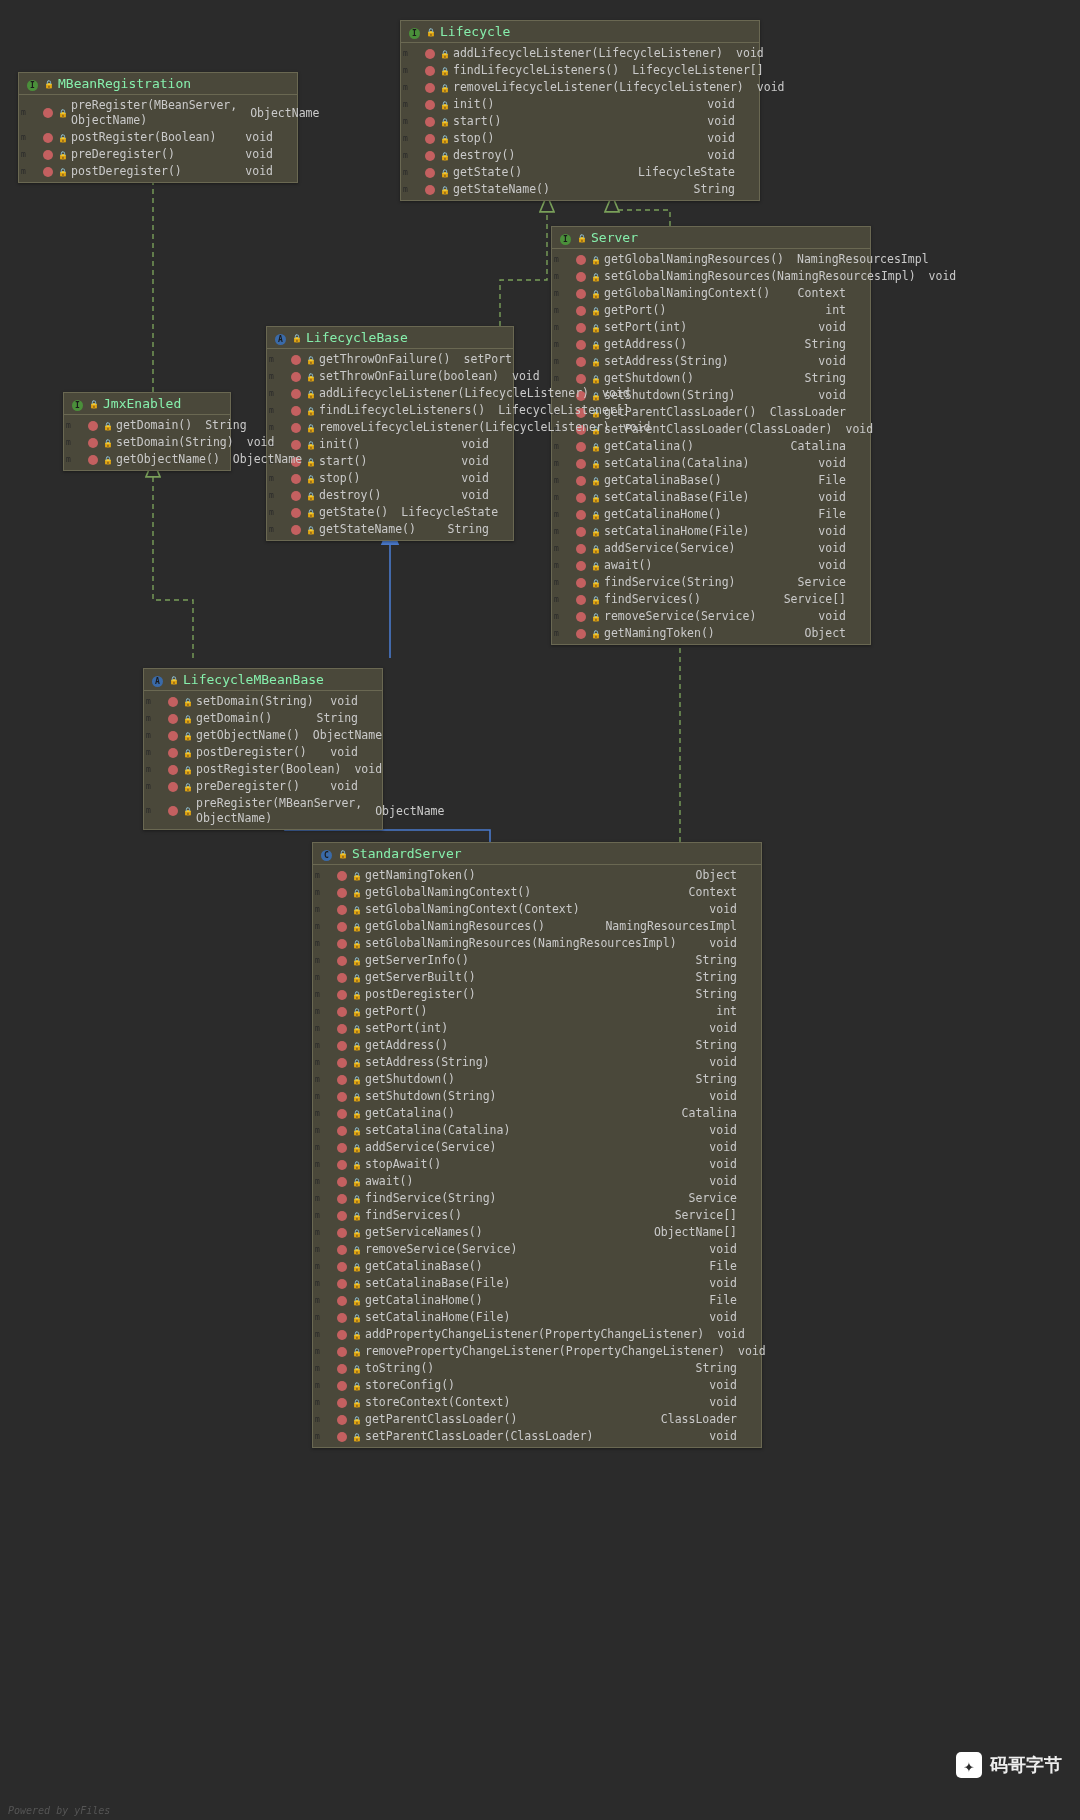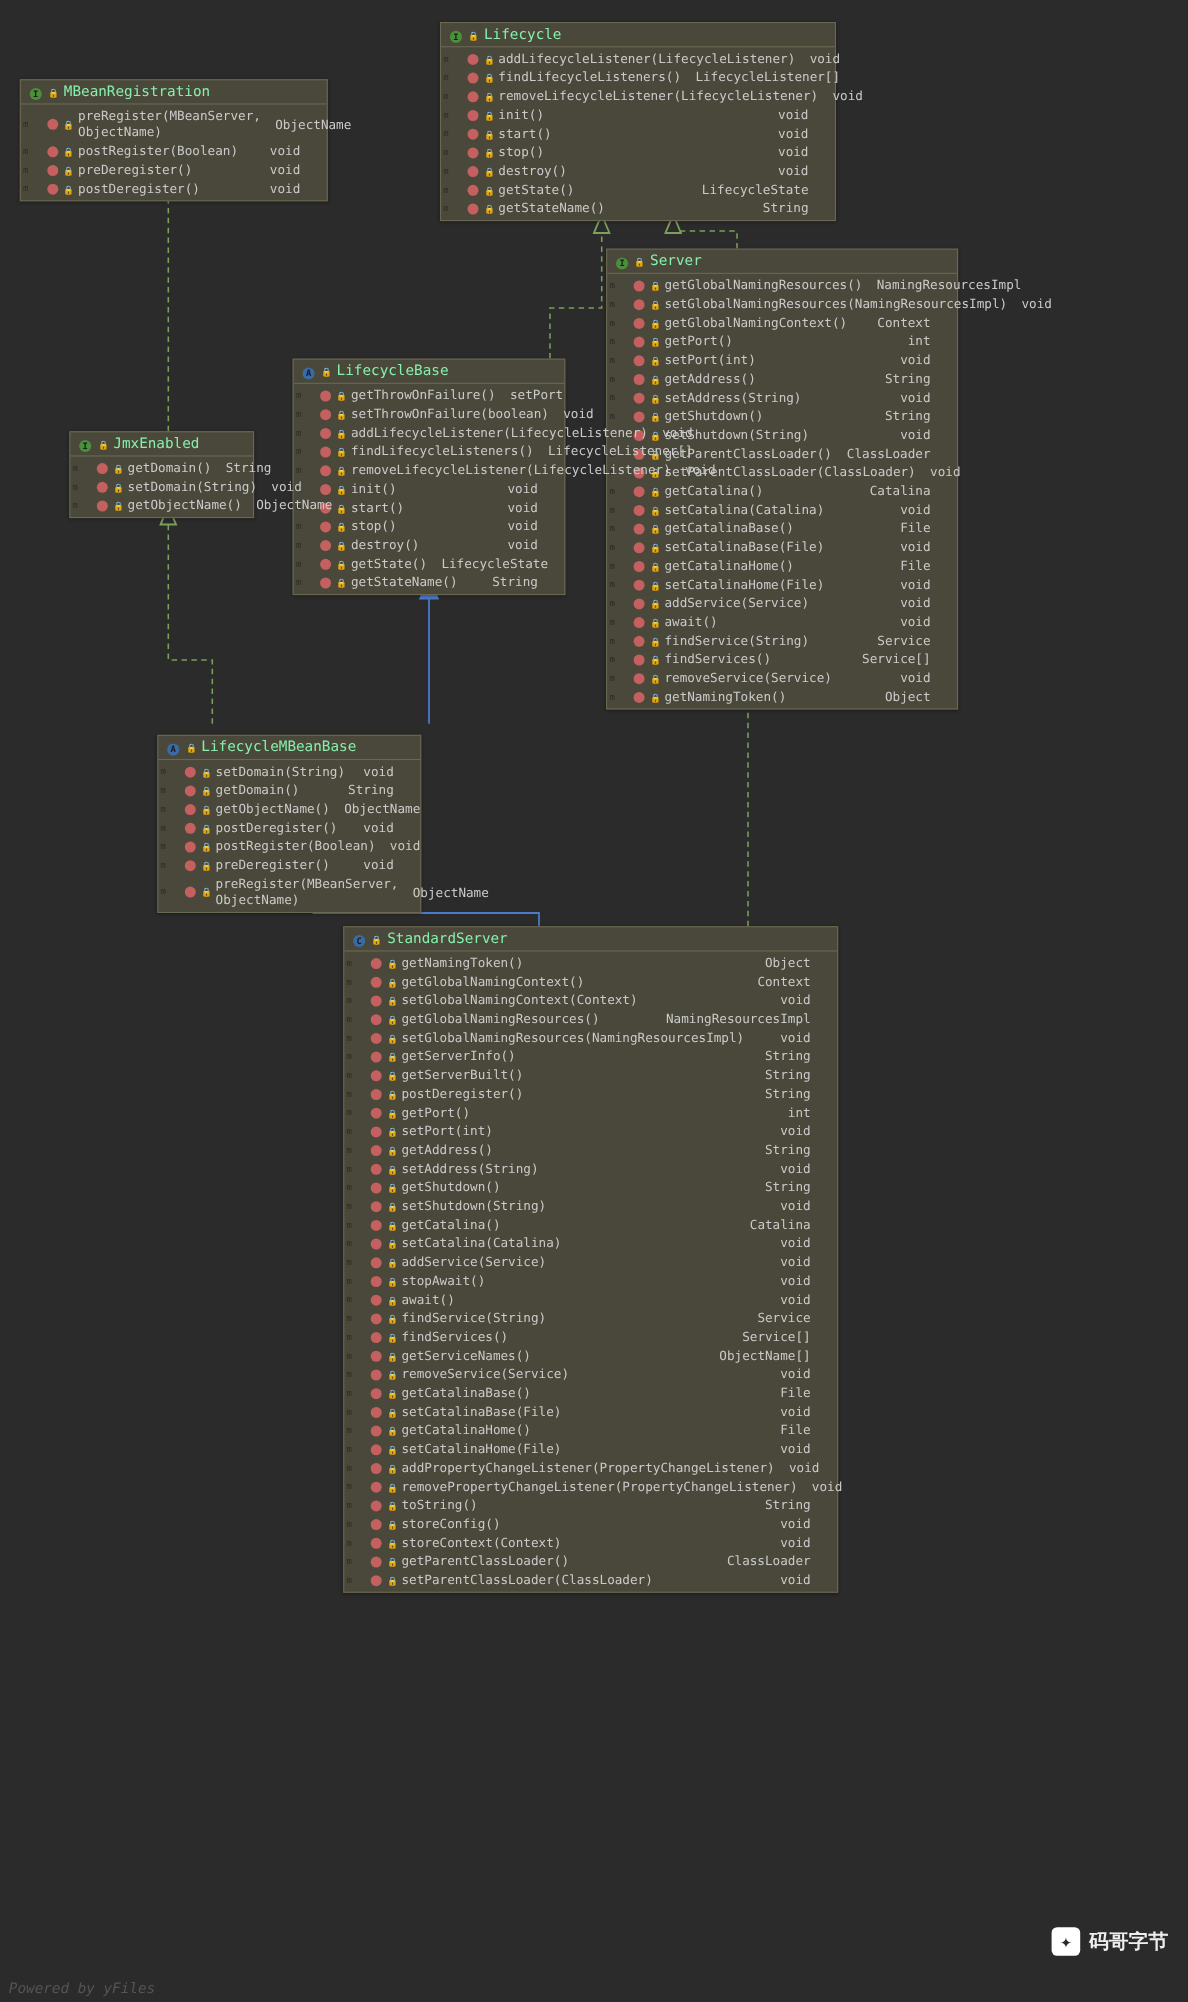--- a/index.html
+++ b/index.html
@@ -46,21 +46,21 @@
   .ic-iface::after{content:"I";position:absolute;inset:0;text-align:center;font-size:8px;color:#1a1a1a;font-weight:bold;line-height:11px;}
   .ic-class { background:#3a6aa8; border-radius:50%; }
   .ic-class::after{content:"C";position:absolute;inset:0;text-align:center;font-size:8px;color:#1a1a1a;font-weight:bold;line-height:11px;}
   .ic-abs { background:#3a6aa8; border-radius:50%; }
   .ic-abs::after{content:"A";position:absolute;inset:0;text-align:center;font-size:8px;color:#1a1a1a;font-weight:bold;line-height:11px;}
   .ic-m { width:10px;height:10px;border-radius:50%;background:#c46060;flex:0 0 10px; }
   .ic-m::after{content:"m";position:absolute;font-size:8px;color:#2a2a2a;line-height:10px;left:2px;}
   .ic-lock { width:8px;height:8px;flex:0 0 8px; position:relative; }
   .ic-lock::before{content:"🔒";font-size:8px;position:absolute;top:-3px;color:#a38a3a;}
   svg.connectors { position:absolute; top:0; left:0; width:1080px; height:1820px; pointer-events:none; }
-  .footer { position:absolute; bottom:4px; left:8px; color:#555; font-size:13px; font-style:italic;}
+  .footer { position:absolute; bottom:4px; left:8px; color:#555; font-size:10px; font-style:italic;}
   .watermark { position:absolute; bottom:42px; right:18px; color:#eee; font-size:18px; font-weight:bold; display:flex; align-items:center; gap:8px;}
   .watermark .wx { width:26px;height:26px;background:#fff;border-radius:5px;display:flex;align-items:center;justify-content:center;color:#2b2b2b;font-size:18px;}
 </style>
 </head>
 <body>
 
 <div class="canvas">
 
 <svg class="connectors">
   <defs>

